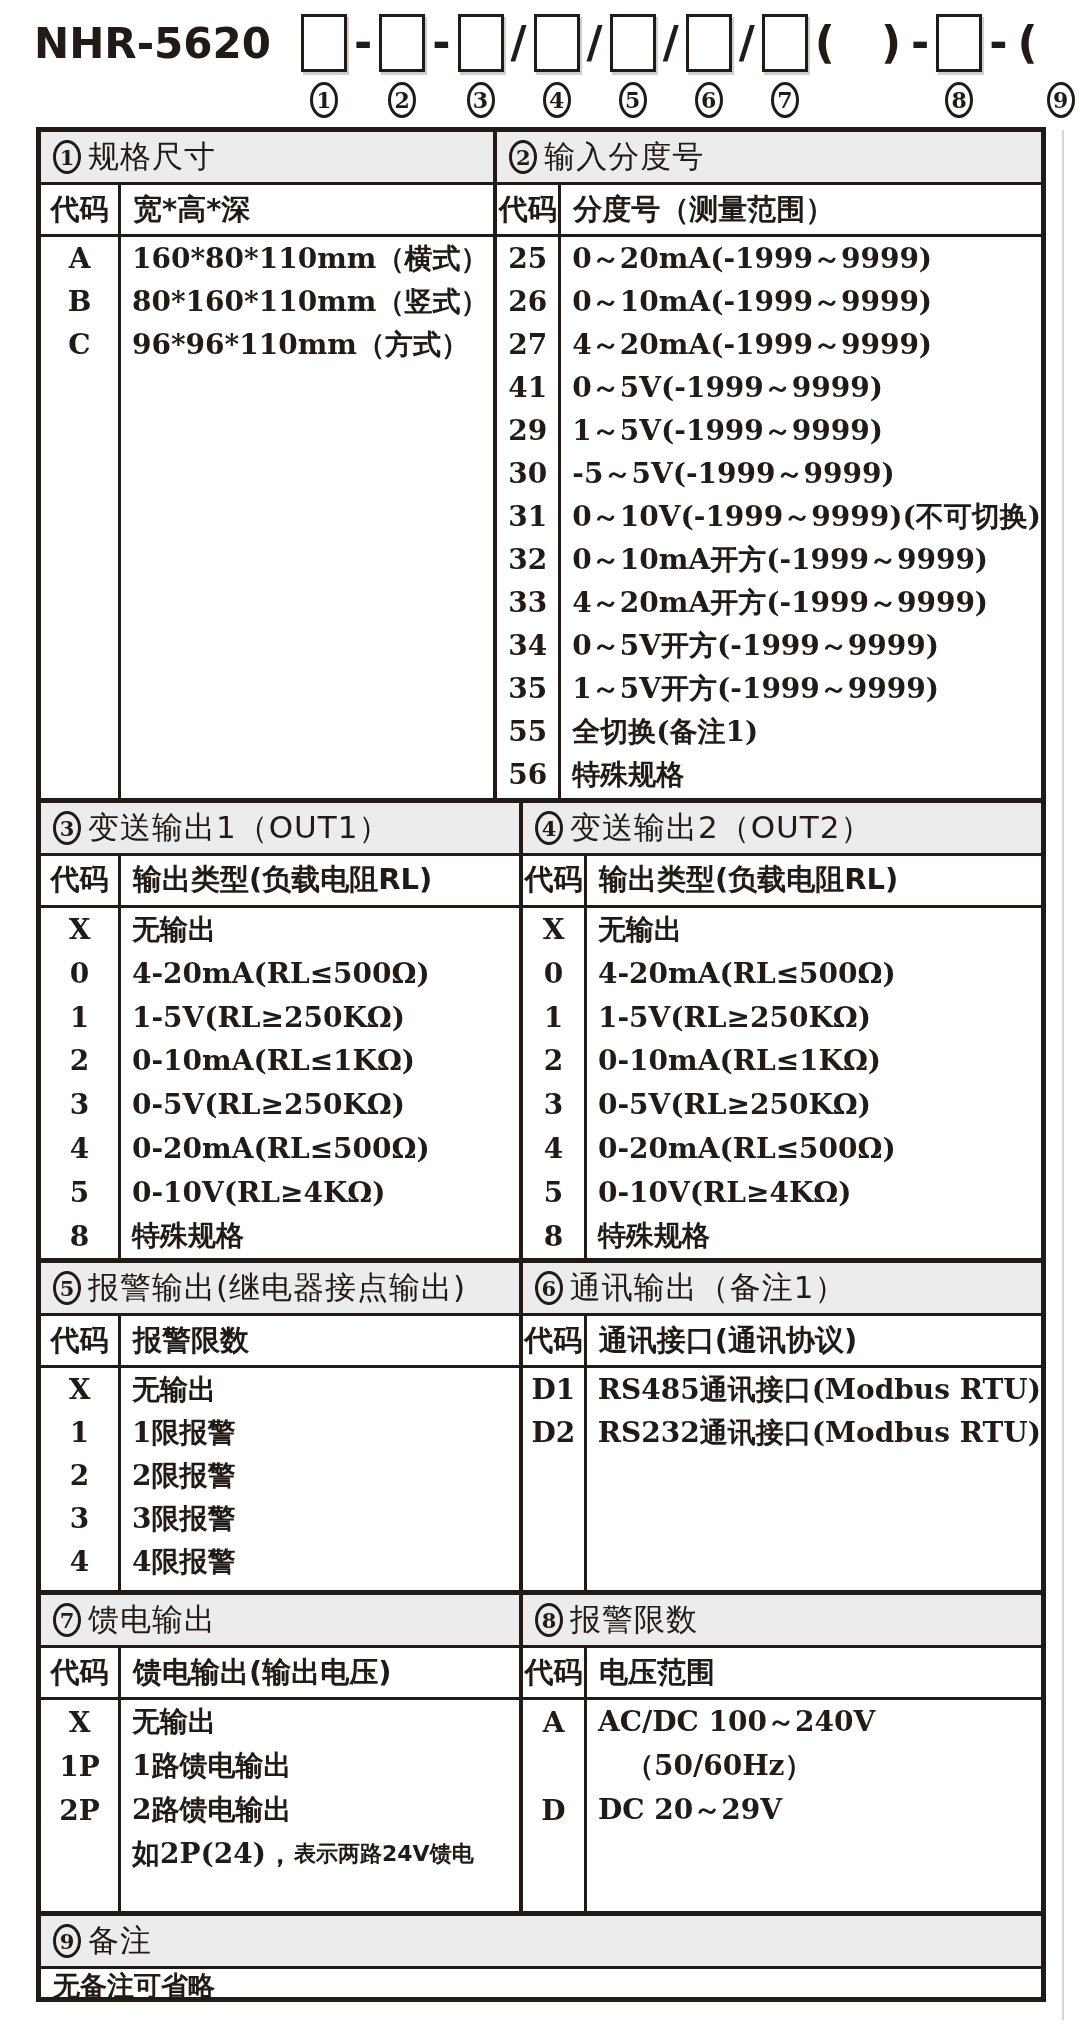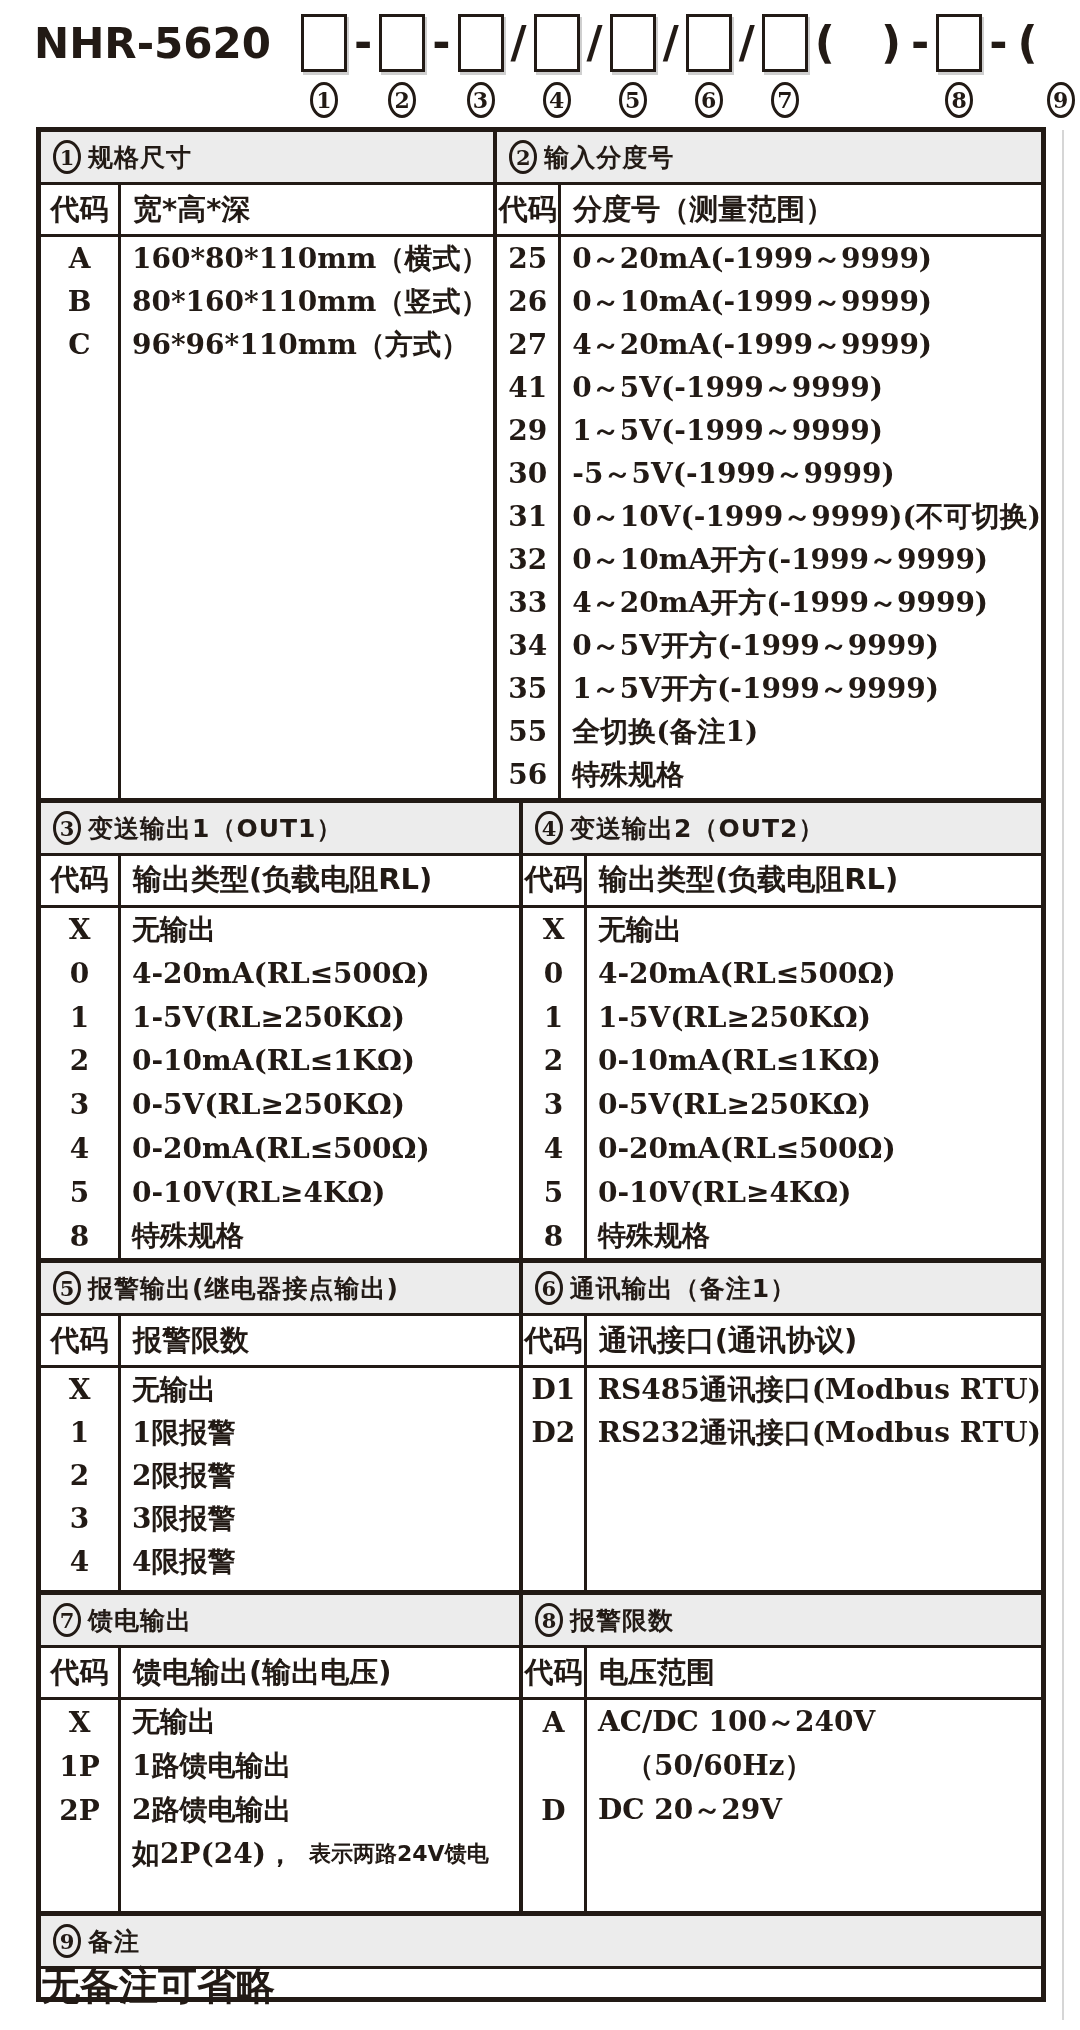--- a/index.html
+++ b/index.html
@@ -26,39 +26,39 @@
   .maintable{position:absolute;left:36px;top:127px;width:1010px;box-sizing:border-box;
              border:5px solid var(--ink);background:#fff;}
   .group{display:flex;box-sizing:border-box;}
   .group + .group{border-top:5px solid var(--ink);}
   .g0{height:666px;} .g1{height:460px;} .g2{height:332px;} .g3{height:321px;} .g4{height:86px;display:block;}
   .half{display:flex;flex-direction:column;box-sizing:border-box;}
   .half.l{width:478px;}
   .half.r{flex:1;border-left:4px solid var(--ink);}
   .band{height:53px;box-sizing:border-box;background:var(--hdr-bg);border-bottom:3px solid var(--ink);
         display:flex;align-items:center;padding-left:12px;gap:7px;}
-  .btitle{font-weight:700;font-size:25px;letter-spacing:1px;white-space:nowrap;}
+  .btitle{font-weight:400;font-size:31px;letter-spacing:1px;white-space:nowrap;}
   .cnum{width:28px;height:34px;min-width:28px;border:3px solid var(--ink);border-radius:50%;box-sizing:border-box;
         display:flex;align-items:center;justify-content:center;font-size:21px;font-weight:700;
         font-family:"DejaVu Serif","Liberation Serif",serif;background:transparent;}
   .body{flex:1;display:flex;min-height:0;align-items:stretch;}
   .codecol{width:80px;box-sizing:border-box;border-right:3px solid var(--ink);display:flex;flex-direction:column;}
   .half.r .codecol{width:64px;}
   .desccol{flex:1;display:flex;flex-direction:column;min-width:0;}
   .ch{height:52px;box-sizing:border-box;border-bottom:3px solid var(--ink);display:flex;align-items:center;
       font-size:29px;font-weight:700;white-space:nowrap;text-align:right;}
   .codecol .ch{justify-content:center;}
   .desccol .ch{padding-left:12px;}
   .cell{display:flex;align-items:center;box-sizing:border-box;}
   .g0 .cell{height:43px;} .g1 .cell{height:44px;} .g2 .cell{height:43px;} .g3 .cell{height:44px;}
   .code{justify-content:center;font-family:"DejaVu Serif","Liberation Serif",serif;font-size:28px;font-weight:600;}
   .desc{padding-left:11px;font-family:"DejaVu Serif","Liberation Serif",serif;font-size:28px;font-weight:600;white-space:nowrap;}
-  .desc .small{font-size:22px;font-weight:700;font-family:"DejaVu Sans","Liberation Sans",sans-serif;margin-left:15px;}
-  .fullrow{height:33px;display:flex;align-items:center;font-family:"DejaVu Serif","Liberation Serif",serif;
-           font-size:39px;font-weight:600;white-space:nowrap;}
+  .desc .small{font-size:22px;font-weight:700;font-family:"DejaVu Sans","Liberation Sans",sans-serif;}
+  .fullrow{height:33px;display:flex;align-items:center;padding-left:12px;font-family:"DejaVu Serif","Liberation Serif",serif;
+           font-size:27px;font-weight:600;white-space:nowrap;}
   .scanline{position:absolute;left:1062px;top:130px;width:2px;height:1890px;background:#d6d6d6;}
 </style>
 </head>
 <body>
 
 <div class="sheet">
   <div class="model-row">
     <span class="model">NHR-5620</span>
     <span id="model-tokens" style="display:flex;align-items:flex-start;">
         <div class="tok">

